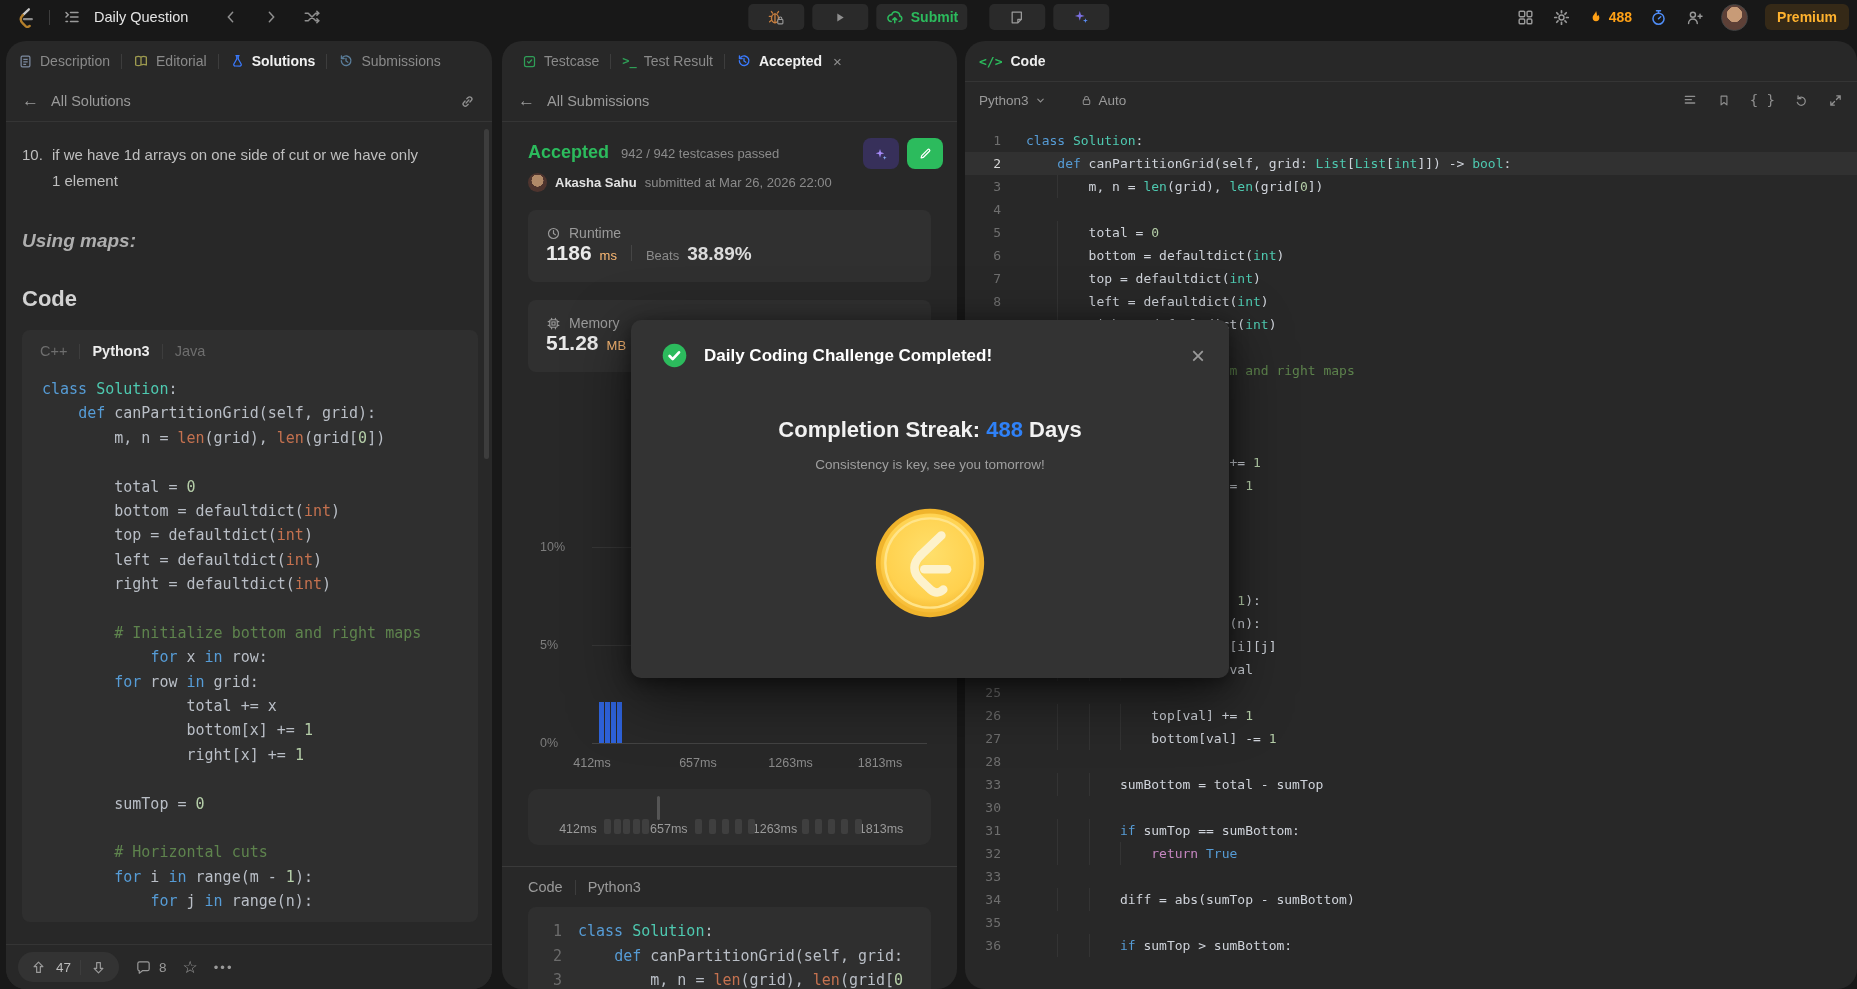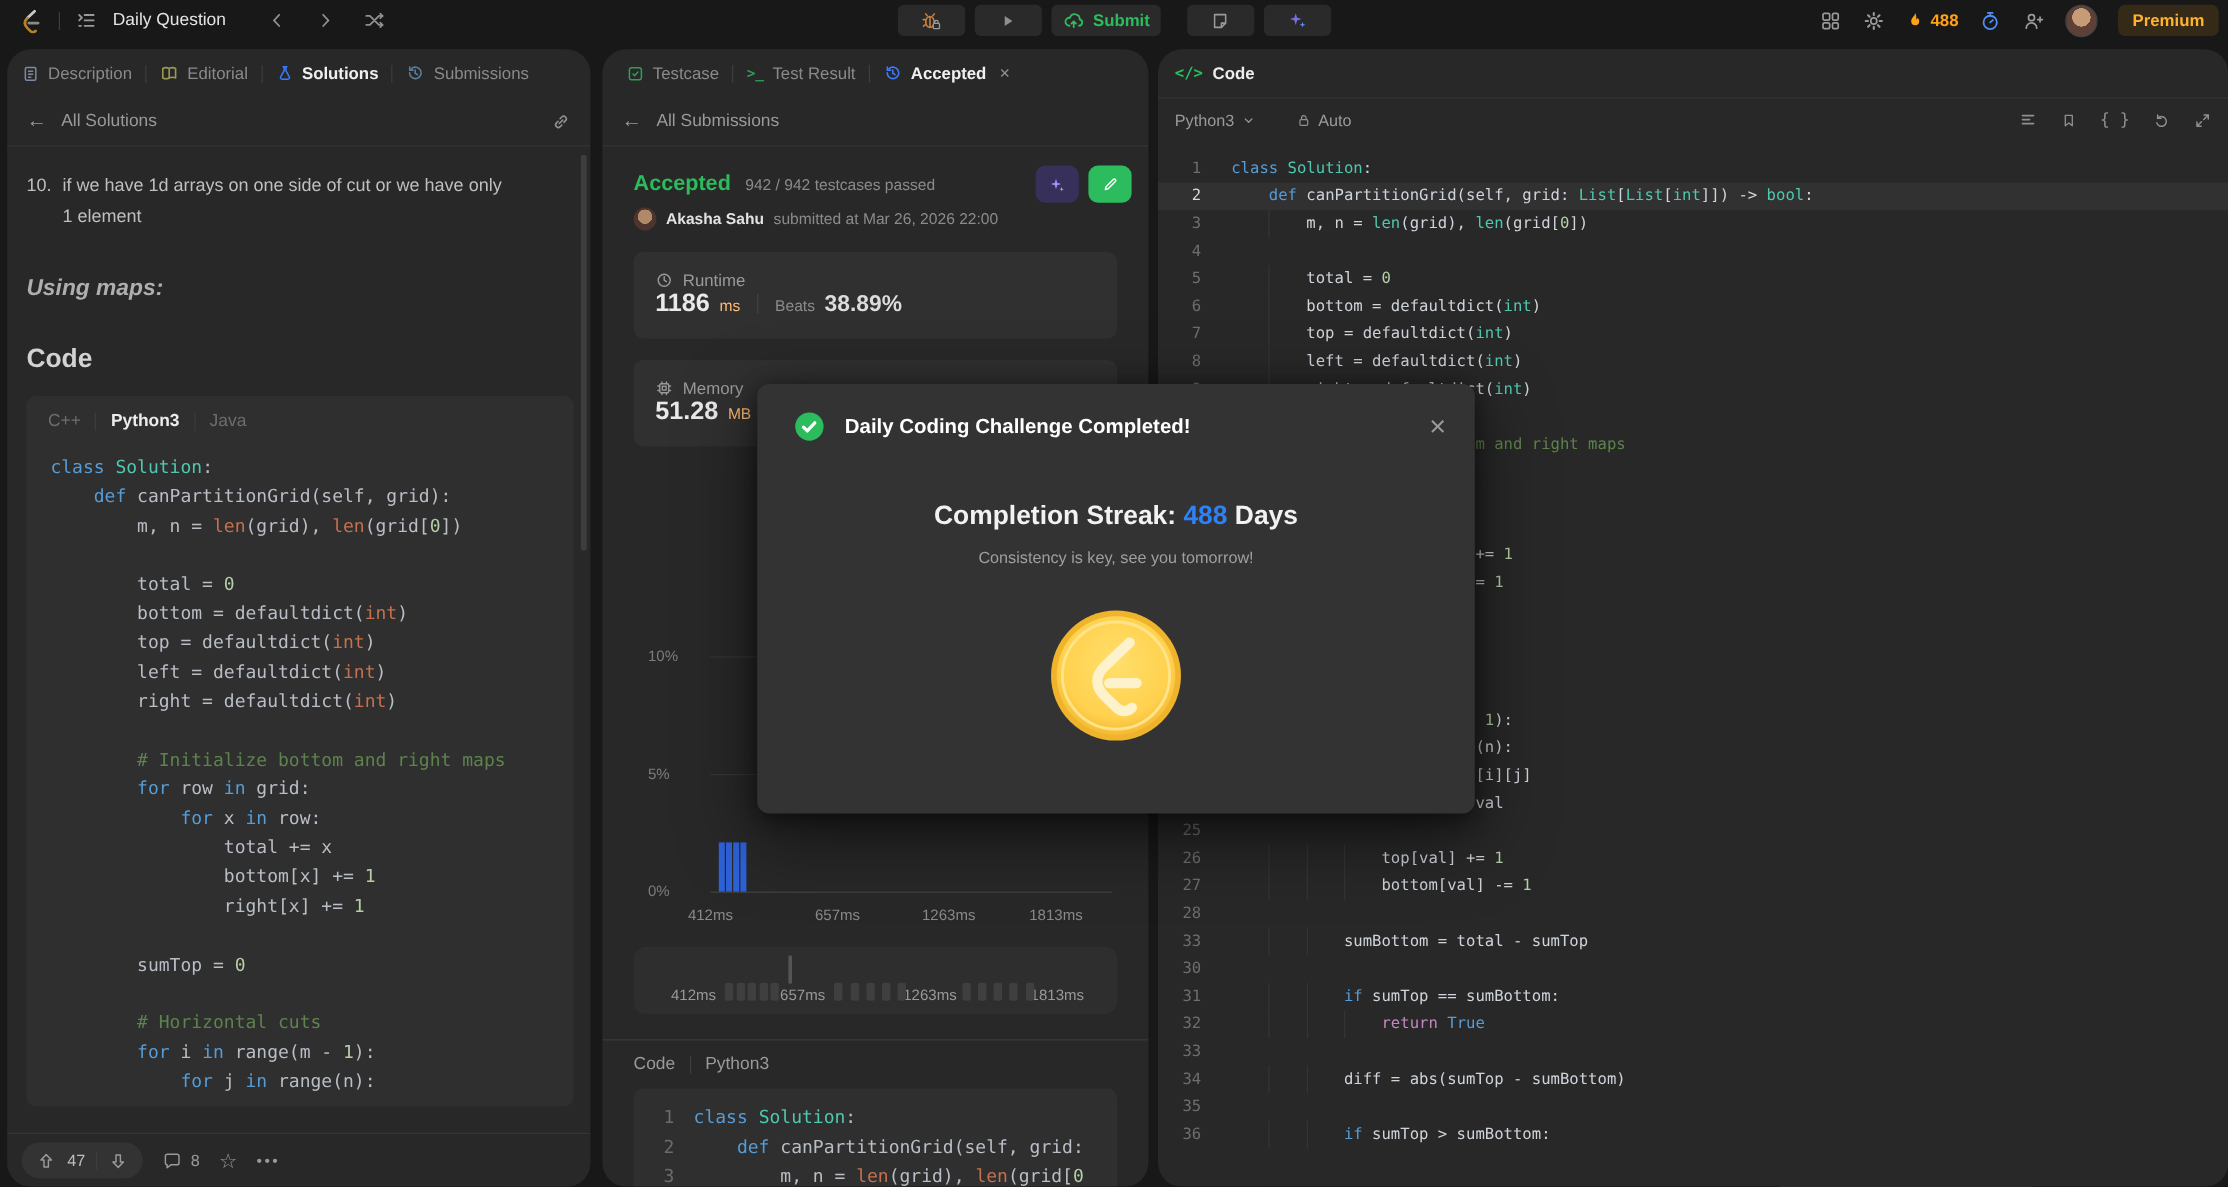--- a/index.html
+++ b/index.html
@@ -318,22 +318,22 @@
             <div class="cl"><span class="cc">    <span class="tok-kw">def</span> canPartitionGrid(self, grid):</span></div>
             <div class="cl"><span class="cc">        m, n = <span class="tok-bi-rust">len</span>(grid), <span class="tok-bi-rust">len</span>(grid[<span class="tok-num">0</span>])</span></div>
             <div class="cl"><span class="cc"></span></div>
             <div class="cl"><span class="cc">        total = <span class="tok-num">0</span></span></div>
             <div class="cl"><span class="cc">        bottom = defaultdict(<span class="tok-bi-rust">int</span>)</span></div>
             <div class="cl"><span class="cc">        top = defaultdict(<span class="tok-bi-rust">int</span>)</span></div>
             <div class="cl"><span class="cc">        left = defaultdict(<span class="tok-bi-rust">int</span>)</span></div>
             <div class="cl"><span class="cc">        right = defaultdict(<span class="tok-bi-rust">int</span>)</span></div>
             <div class="cl"><span class="cc"></span></div>
             <div class="cl"><span class="cc"><span class="tok-com">        # Initialize bottom and right maps</span></span></div>
+            <div class="cl"><span class="cc">            <span class="tok-kw">for</span> x <span class="tok-kw">in</span> row:</span></div>
             <div class="cl"><span class="cc">        <span class="tok-kw">for</span> row <span class="tok-kw">in</span> grid:</span></div>
-            <div class="cl"><span class="cc">            <span class="tok-kw">for</span> x <span class="tok-kw">in</span> row:</span></div>
             <div class="cl"><span class="cc">                total += x</span></div>
             <div class="cl"><span class="cc">                bottom[x] += <span class="tok-num">1</span></span></div>
             <div class="cl"><span class="cc">                right[x] += <span class="tok-num">1</span></span></div>
             <div class="cl"><span class="cc"></span></div>
             <div class="cl"><span class="cc">        sumTop = <span class="tok-num">0</span></span></div>
             <div class="cl"><span class="cc"></span></div>
             <div class="cl"><span class="cc"><span class="tok-com">        # Horizontal cuts</span></span></div>
             <div class="cl"><span class="cc">        <span class="tok-kw">for</span> i <span class="tok-kw">in</span> range(m - <span class="tok-num">1</span>):</span></div>
             <div class="cl"><span class="cc">            <span class="tok-kw">for</span> j <span class="tok-kw">in</span> range(n):</span></div>
           </div>

